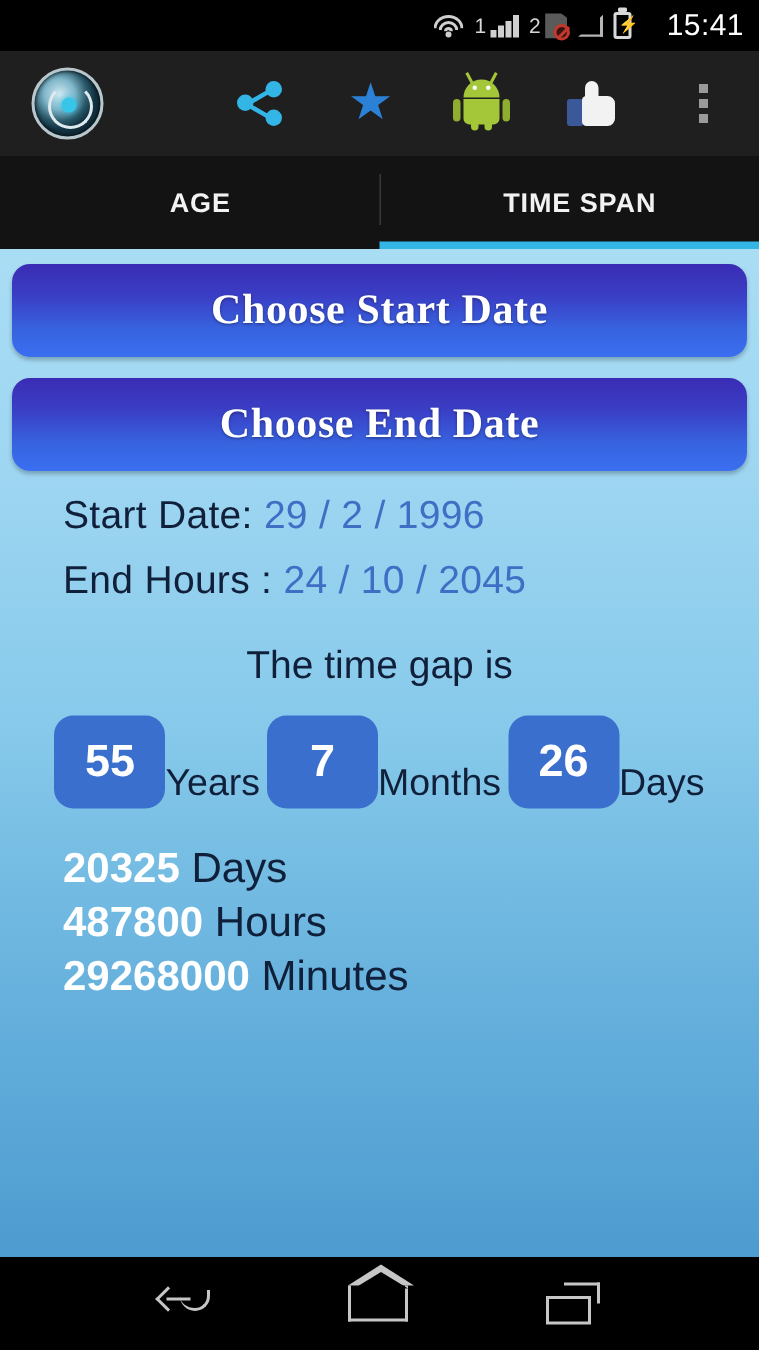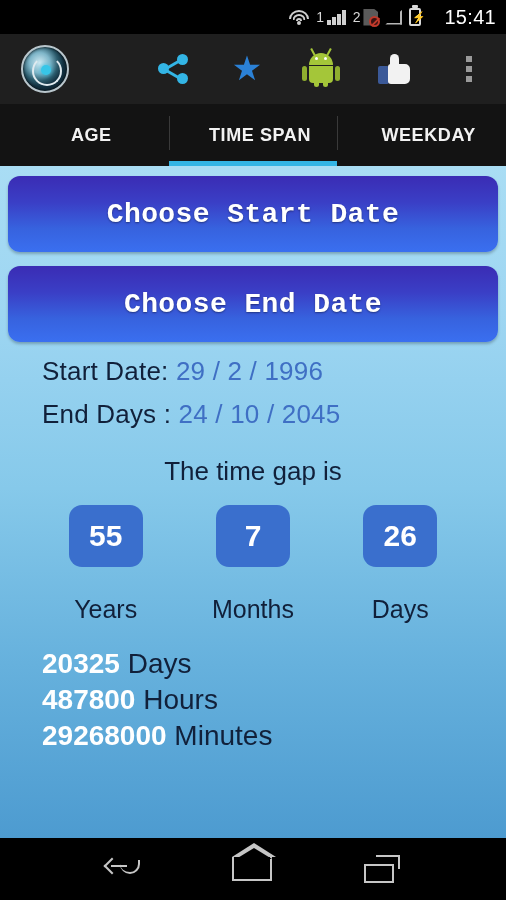--- a/index.html
+++ b/index.html
@@ -136,37 +136,37 @@
   .tab + .tab:before{ content:""; position:absolute; left:0; top:12px; bottom:16px;
     width:1px; background:#3a3a3a; }
   .tab.active:after{ content:""; position:absolute; left:0; right:0; bottom:0;
     height:5px; background:#33b5e5; }
 
   
   .content { position:absolute; left:0; top:166px; width:506px; height:672px;
     background:linear-gradient(180deg,#a9ddf4 0%, #9ed6f2 22%, #86c9ea 48%, #66b1dd 74%, #4d9bd0 100%);
     padding:10px 8px 0 8px; }
 
-  .bigbtn { display:block; width:100%; height:76px; margin-bottom:14px;
+  .bigbtn { display:block; width:100%; height:62px; margin-bottom:14px;
     border:none; border-radius:12px; cursor:pointer;
     background:linear-gradient(180deg,#3a2cb4 0%, #3a3fc6 35%, #3763df 70%, #3a6ff0 100%);
     box-shadow:0 2px 3px rgba(0,0,0,.25);
-    color:#ffffff; font-family:Liberation Mono, monospace;
+    color:#ffffff; font-family:Liberation Serif, serif;
     font-size:28px; font-weight:bold; letter-spacing:0.4px;
     text-shadow:0 1px 2px rgba(0,0,0,.4);
   }
 
   .dateline { font-size:26px; color:#11203a; margin:6px 0 0 34px; letter-spacing:0.2px; }
   .dateline.second { margin-top:12px; }
   .dateline .val { color:#3f6fc4; }
 
   .gaptitle { text-align:center; font-size:26px; color:#11203a; margin-top:26px; }
 
   .boxes { display:flex; justify-content:space-around; margin-top:18px; padding:0 26px; }
-  .boxcell { display:flex; flex-direction:column; align-items:center; }
+  .boxcell { display:flex; flex-direction:row; align-items:center; }
   .box { width:74px; height:62px; border-radius:13px; background:#3a6fcd;
     display:flex; align-items:center; justify-content:center;
     color:#fff; font-size:30px; font-weight:bold; }
   .boxlabel { margin-top:28px; font-size:25px; color:#11203a; }
 
   .totals { margin:24px 0 0 34px; }
   .totline { font-size:28px; color:#11203a; margin-bottom:4px; }
   .totline .num { color:#ffffff; font-weight:bold; }
 
   
@@ -277,36 +277,33 @@
     </div>
   </div>
 
   <div class="tabs">
     <div class="tab">
       <span>AGE</span>
     </div>
     <div class="tab active">
       <span>TIME SPAN</span>
     </div>
-    <div class="tab">
-      <span>WEEKDAY</span>
-    </div>
   </div>
 
   <div class="content">
 
     <button class="bigbtn">Choose Start Date</button>
     <button class="bigbtn">Choose End Date</button>
 
     <div class="dateline">
       <span>Start Date:</span>
       <span class="val">29 / 2 / 1996</span>
     </div>
     <div class="dateline second">
-      <span>End Days  :</span>
+      <span>End Hours  :</span>
       <span class="val">24 / 10 / 2045</span>
     </div>
 
     <div class="gaptitle">The time gap is</div>
 
     <div class="boxes">
       <div class="boxcell">
         <div class="box">55</div>
         <div class="boxlabel">Years</div>
       </div>

